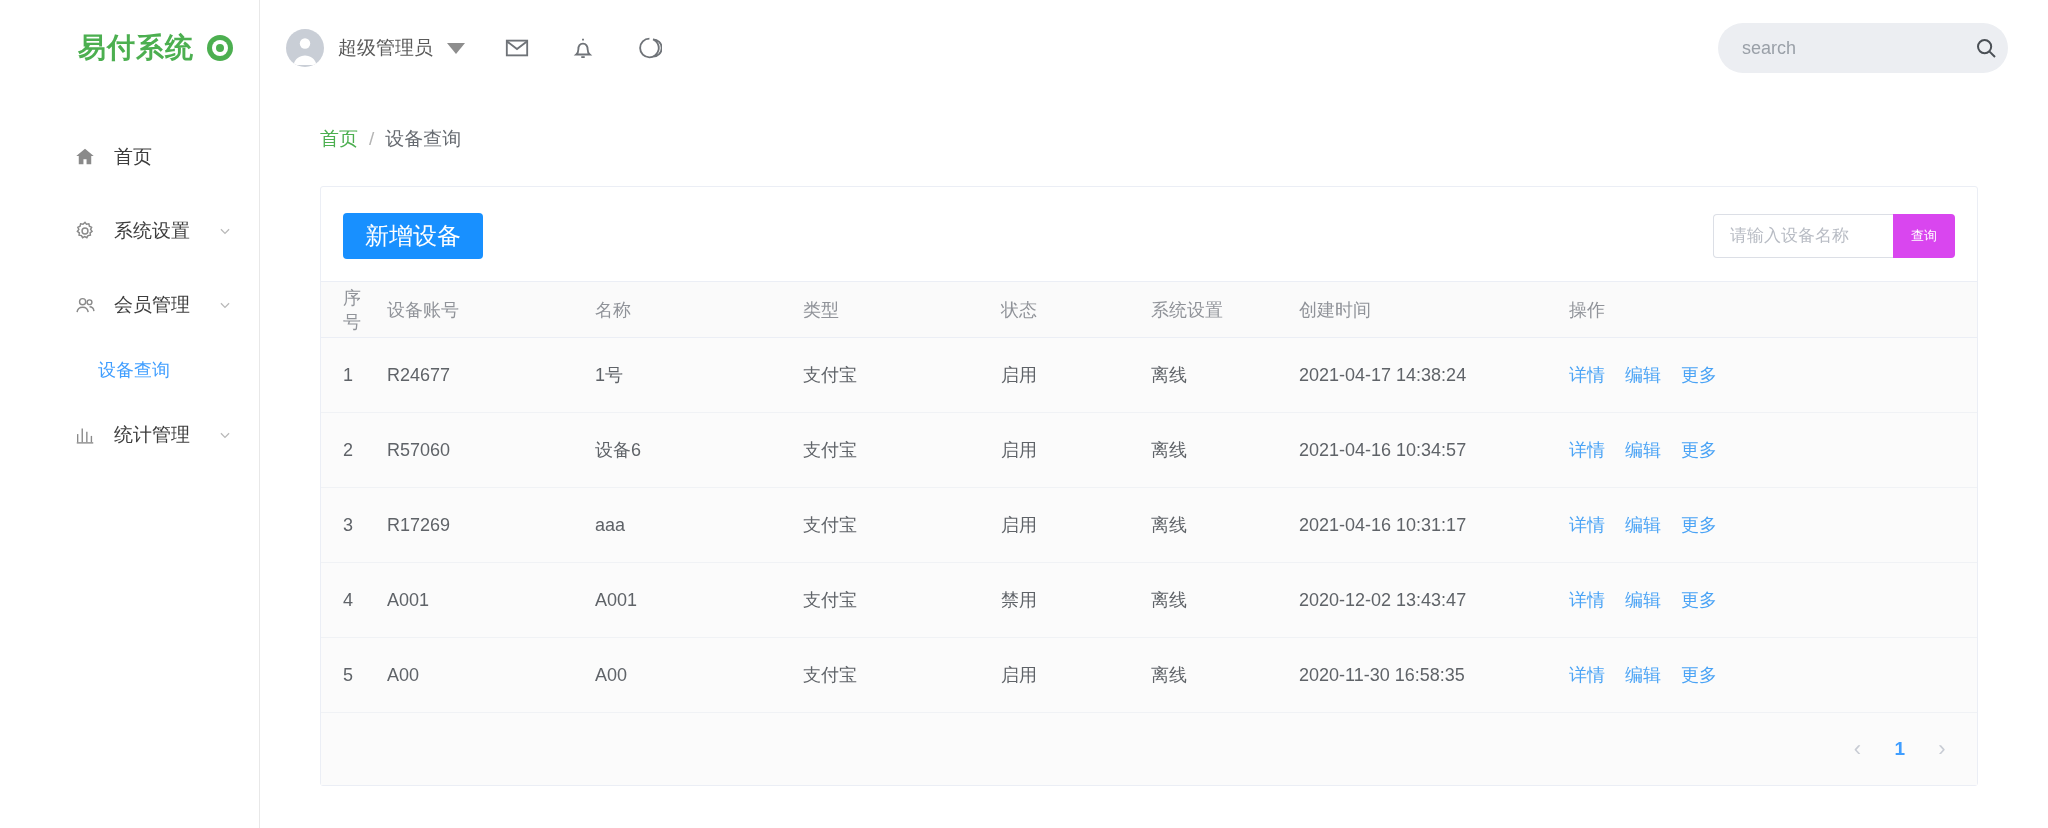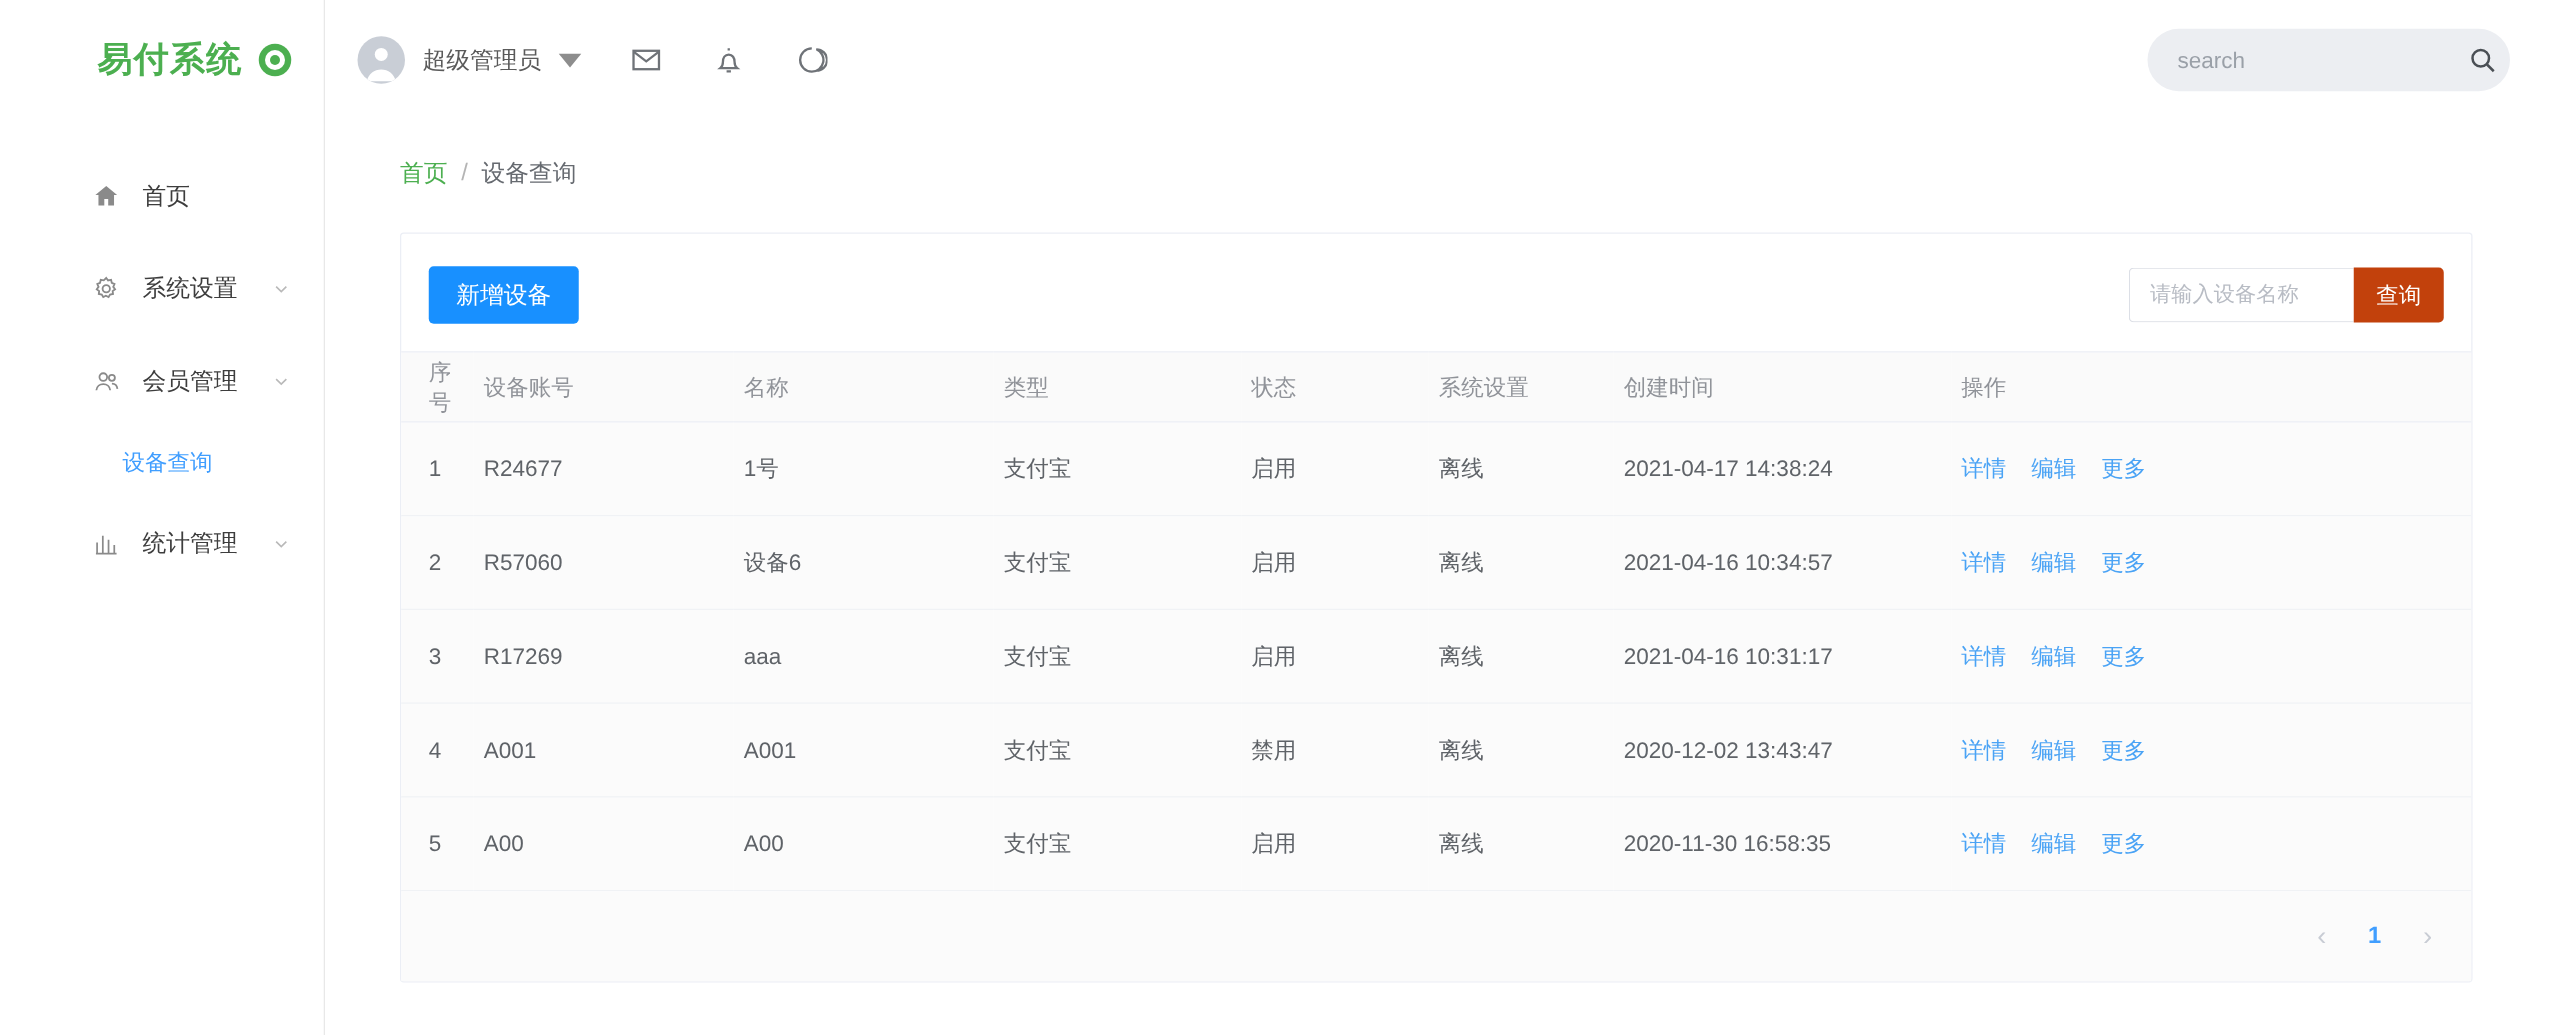--- a/index.html
+++ b/index.html
@@ -170,21 +170,21 @@
     border-radius: 3px;
   }
   .toolbar {
     display: flex; align-items: center;
     padding: 26px 22px 22px 22px;
   }
   .btn-primary {
     background: #1890ff;
     color: #ffffff;
     border: none; border-radius: 4px;
-    font-size: 19px;
+    font-size: 24px;
     padding: 0 22px;
     height: 46px;
     cursor: pointer;
     font-family: inherit;
   }
   .toolbar-spacer { flex: 1; }
   .filter-group { display: flex; align-items: stretch; }
   .filter-input {
     width: 180px; height: 44px;
     border: 1px solid #dcdfe6;
@@ -192,25 +192,25 @@
     border-radius: 4px 0 0 4px;
     padding: 0 16px;
     font-size: 17px;
     color: #5a5e66;
     outline: none;
     font-family: inherit;
     background: #fff;
   }
   .filter-input::placeholder { color: #b8bcc4; }
   .filter-btn {
-    background: #c2410c;
+    background: #d946ef;
     color: #ffffff;
     border: none;
     border-radius: 0 4px 4px 0;
-    font-size: 18px;
+    font-size: 13px;
     padding: 0 18px;
     height: 44px;
     cursor: pointer;
     font-family: inherit;
   }
 
   table.grid { width: 100%; border-collapse: collapse; table-layout: fixed; }
   table.grid thead th {
     background: #fafafa;
     color: #909399;

